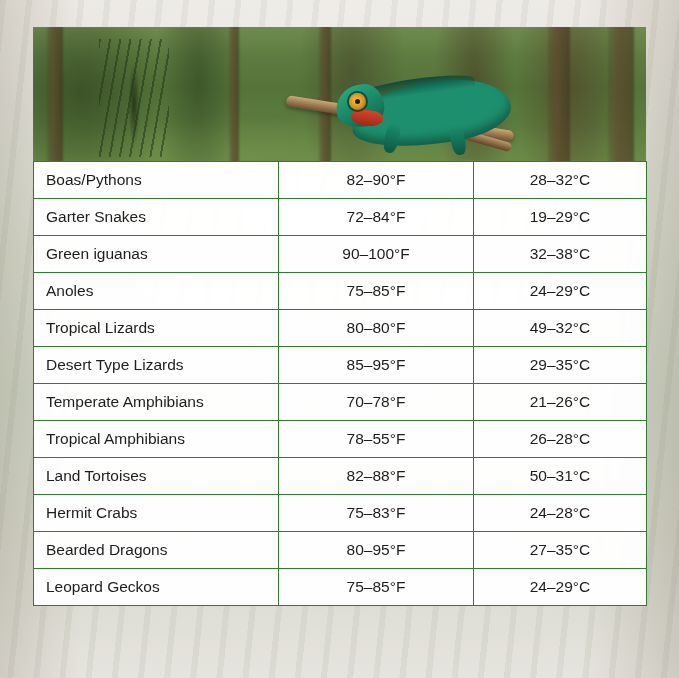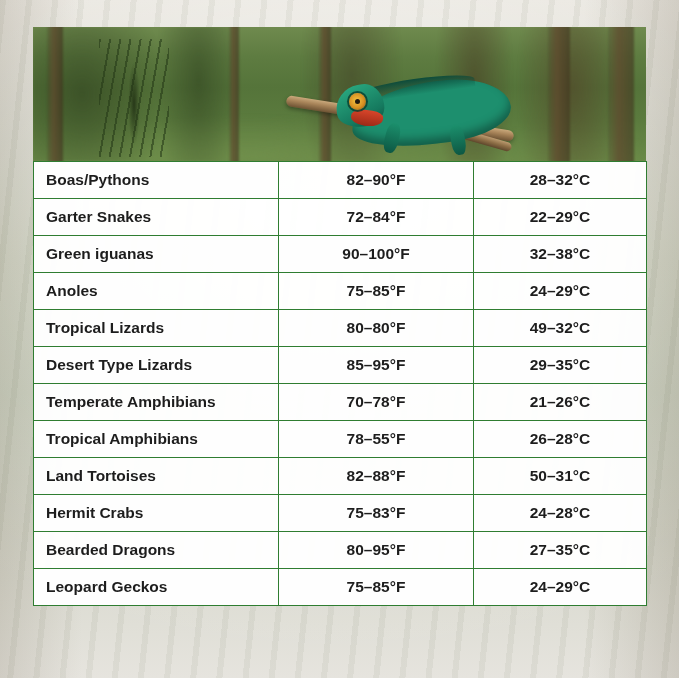--- a/index.html
+++ b/index.html
@@ -16,21 +16,20 @@
 
   
   #page {
     position: relative;
     width: 679px;
     height: 678px;
     box-sizing: border-box;
     background:
       radial-gradient(ellipse 120% 90% at 50% 30%, rgba(255,255,255,0.55) 0%, rgba(255,255,255,0.15) 45%, rgba(255,255,255,0.0) 75%),
       linear-gradient(180deg, #e9e6df 0%, #dcdcd2 18%, #cfd3c2 38%, #c9cfbe 58%, #d5d6ca 78%, #e6e4de 100%);
-    font-weight: bold;
   }
   #page::before {
     content: "";
     position: absolute;
     left: 0; top: 0; right: 0; bottom: 0;
     background:
       linear-gradient(90deg, rgba(120,110,90,0.20) 0%, rgba(120,110,90,0.0) 12%),
       linear-gradient(270deg, rgba(120,110,90,0.22) 0%, rgba(120,110,90,0.0) 14%),
       repeating-linear-gradient(96deg, rgba(90,100,70,0.07) 0px, rgba(90,100,70,0.07) 6px, rgba(255,255,255,0.0) 6px, rgba(255,255,255,0.0) 26px);
     pointer-events: none;
@@ -262,21 +261,21 @@
       </colgroup>
       <tbody>
         <tr>
           <td>Boas/Pythons</td>
           <td class="val">82–90°F</td>
           <td class="val">28–32°C</td>
         </tr>
         <tr>
           <td>Garter Snakes</td>
           <td class="val">72–84°F</td>
-          <td class="val">22–29°C</td>
+          <td class="val">19–29°C</td>
         </tr>
         <tr>
           <td>Green iguanas</td>
           <td class="val">90–100°F</td>
           <td class="val">32–38°C</td>
         </tr>
         <tr>
           <td>Anoles</td>
           <td class="val">75–85°F</td>
           <td class="val">24–29°C</td>

